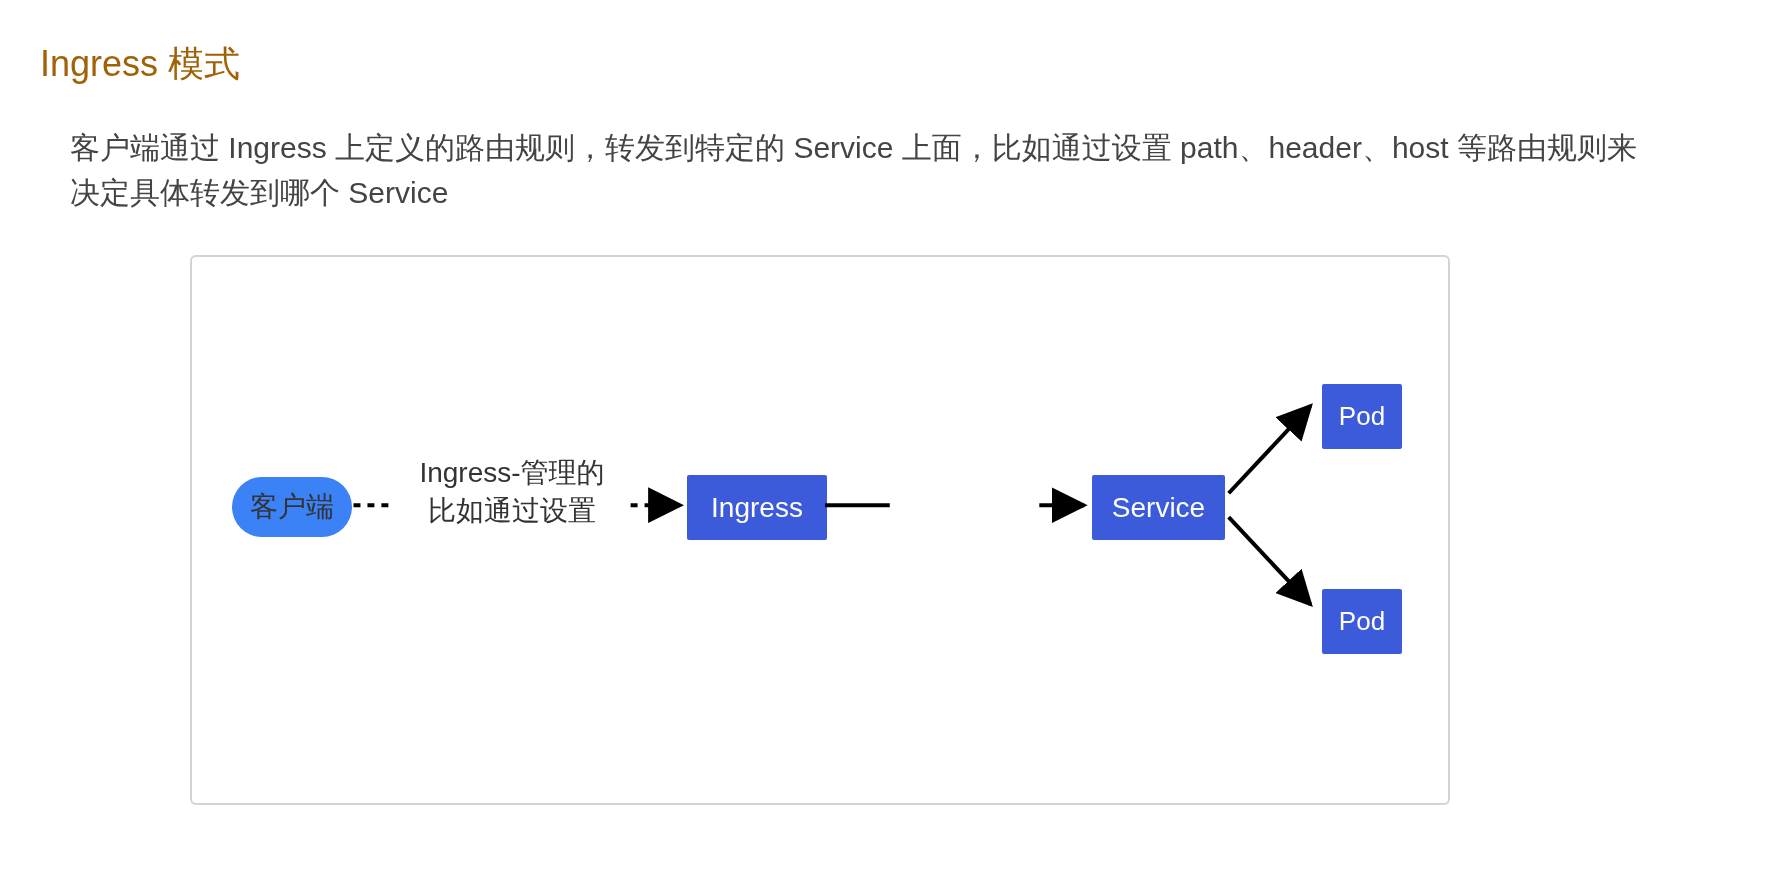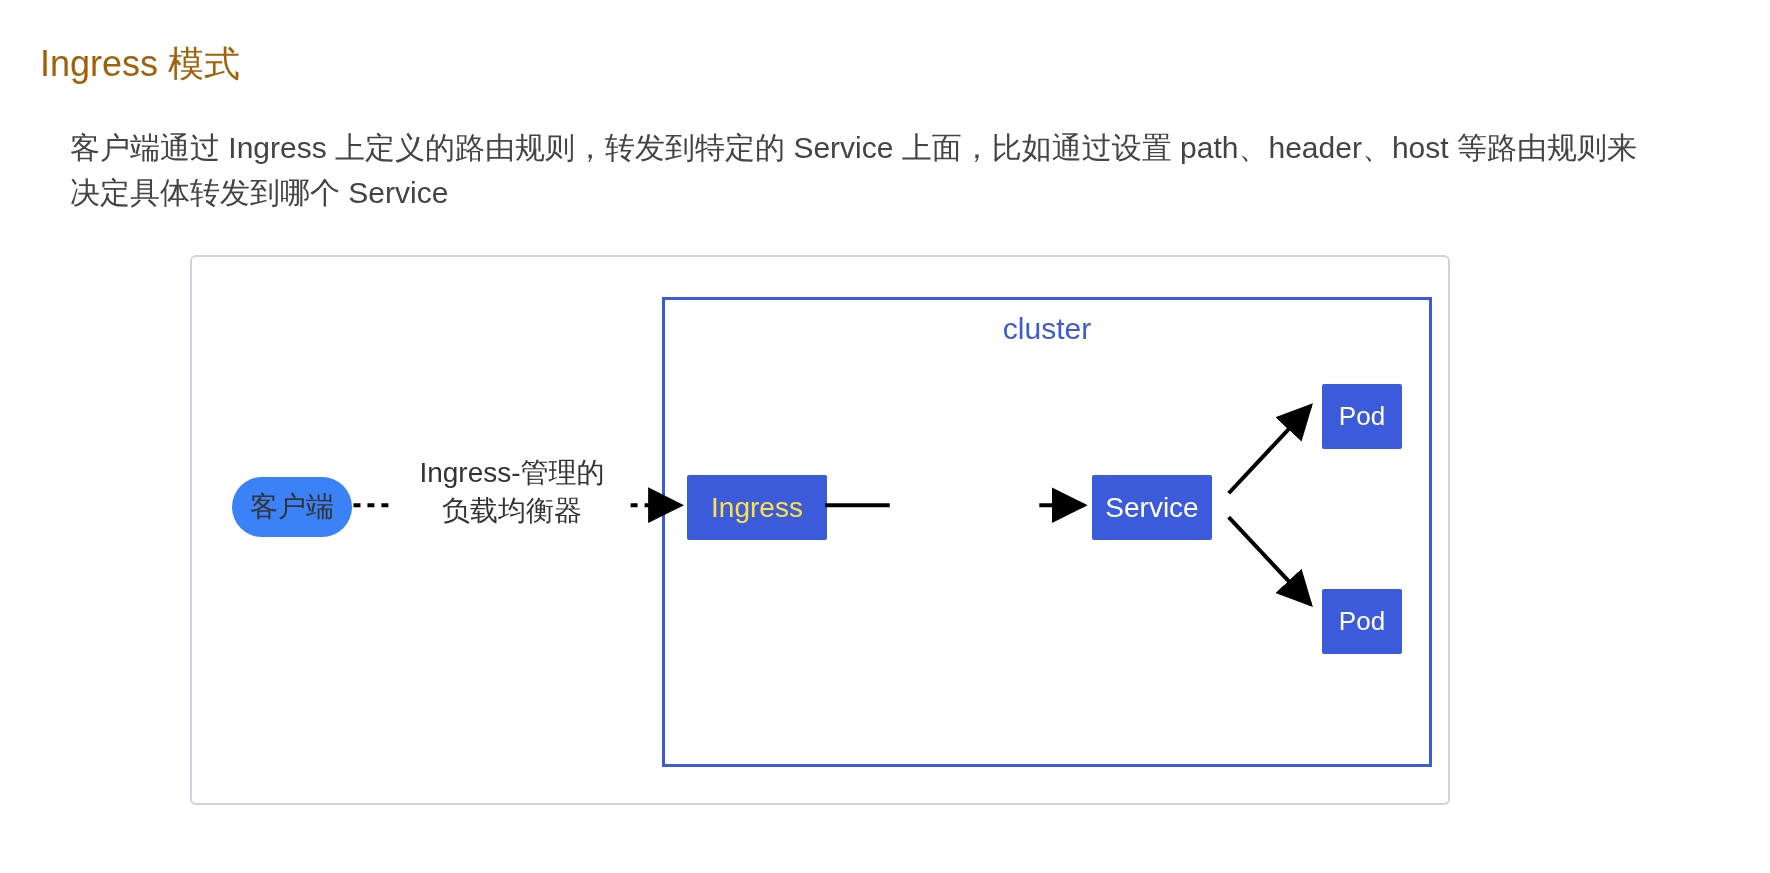--- a/index.html
+++ b/index.html
@@ -4,46 +4,43 @@
 <style>
   html,body{margin:0;padding:0;background:#fff;font-family:"Microsoft YaHei","PingFang SC","Helvetica Neue",Arial,sans-serif;color:#333;}
   .page{width:1770px;height:873px;position:relative;box-sizing:border-box;padding:40px 40px 0 40px;}
   .title{font-size:36px;color:#a16207;margin:0 0 36px 0;font-weight:400;}
   .desc{font-size:30px;color:#444;line-height:1.5;margin:17px 0 40px 30px;max-width:1580px;}
   .diagram-outer{margin-left:150px;width:1260px;height:550px;border:2px solid #d0d4da;border-radius:6px;position:relative;box-sizing:border-box;}
   .cluster{position:absolute;left:470px;top:40px;width:770px;height:470px;border:3px solid #3b5bdb;box-sizing:border-box;}
   .cluster-label{position:absolute;left:0;right:0;top:12px;text-align:center;font-size:30px;color:#3b5bdb;font-weight:500;}
   .client{position:absolute;left:40px;top:220px;width:120px;height:60px;background:#3b82f6;border-radius:30px;display:flex;align-items:center;justify-content:center;font-size:28px;color:#333;}
   .lb-label{position:absolute;left:195px;top:197px;width:250px;text-align:center;font-size:28px;color:#333;line-height:1.35;}
-  .ingress{position:absolute;left:495px;top:218px;width:140px;height:65px;background:#3b5bdb;color:#fde047;display:flex;align-items:center;justify-content:center;font-size:28px;font-weight:500;border-radius:2px;}
+  .ingress{position:absolute;left:495px;top:218px;width:140px;height:65px;background:#3b5bdb;color:#ffffff;display:flex;align-items:center;justify-content:center;font-size:28px;font-weight:500;border-radius:2px;}
   .route-label{position:absolute;left:690px;top:228px;width:170px;text-align:center;font-size:28px;color:#333;}
-  .service{position:absolute;left:900px;top:218px;width:120px;height:65px;background:#3b5bdb;color:#fff;display:flex;align-items:center;justify-content:center;font-size:28px;font-weight:500;border-radius:2px;}
+  .service{position:absolute;left:900px;top:218px;width:133px;height:65px;background:#3b5bdb;color:#fff;display:flex;align-items:center;justify-content:center;font-size:28px;font-weight:500;border-radius:2px;}
   .pod{position:absolute;width:80px;height:65px;background:#3b5bdb;color:#fff;display:flex;align-items:center;justify-content:center;font-size:26px;font-weight:500;border-radius:2px;margin-top:12px;}
   .pod1{left:1130px;top:115px;}
   .pod2{left:1130px;top:320px;}
   svg.overlay{position:absolute;left:0;top:0;width:100%;height:100%;pointer-events:none;}
 </style>
 </head>
 <body>
 
 <div class="page">
   <h2 class="title">Ingress 模式</h2>
   <p class="desc">客户端通过 Ingress 上定义的路由规则，转发到特定的 Service 上面，比如通过设置 path、header、host 等路由规则来决定具体转发到哪个 Service</p>
 
   <div class="diagram-outer">
 
-    <div class="cluster">
-      <div class="cluster-label">cluster</div>
-    </div>
 
     <div class="client">客户端</div>
 
     <div class="lb-label">
       <span>Ingress-管理的</span><br>
-      <span>负载均衡器</span>
+      <span>比如通过设置</span>
     </div>
 
     <div class="ingress">Ingress</div>
 
 
     <div class="service">Service</div>
 
     <div class="pod pod1">Pod</div>
     <div class="pod pod2">Pod</div>
 

